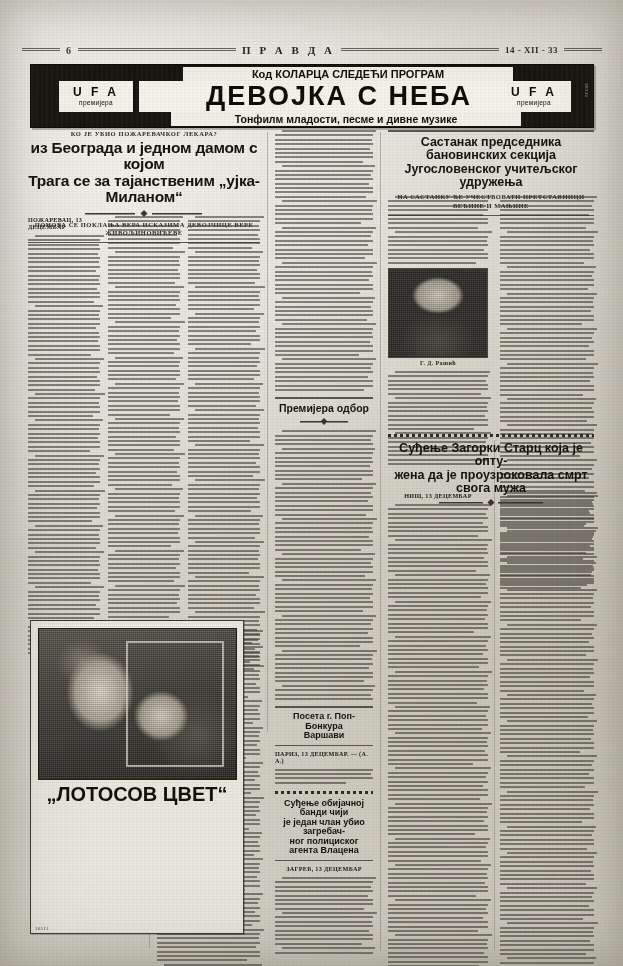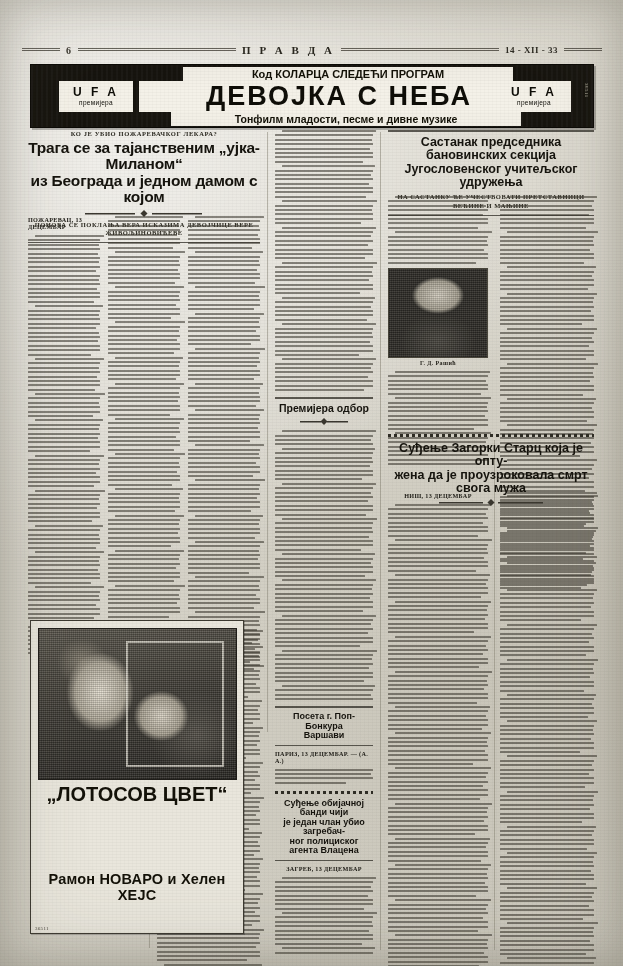--- a/index.html
+++ b/index.html
@@ -269,22 +269,22 @@
 
   <div class="cols">
 
     <div class="coldiv" style="left:239px;top:2px;height:600px;"></div>
     <div class="coldiv" style="left:352px;top:2px;height:818px;"></div>
     <div class="coldiv" style="left:466px;top:310px;height:510px;"></div>
     <div class="coldiv" style="left:121px;top:500px;height:318px;"></div>
 
     <div class="col" style="left:0;width:232px;">
       <div class="kicker">КО ЈЕ УБИО ПОЖАРЕВАЧКОГ ЛЕКАРА?</div>
+      <div class="hl big">из Београда и једном дамом с којом</div>
       <div class="hl big">Трага се за тајанственим „ујка-Миланом“</div>
-      <div class="hl big">из Београда и једном дамом с којом</div>
       <div class="dingbat"></div>
       <div class="subhead">ПОНОВА СЕ ПОКЛАЊА ВЕРА ИСКАЗИМА ДЕВОЈЧИЦЕ ВЕРЕ ЖИВОЉИНОВИЋЕВЕ</div>
       <div class="hrule"></div>
     </div>
 
     <div class="col" style="left:0;width:72px;top:86px;">
       <div class="lead">ПОЖАРЕВАЦ, 13 децембар</div>
       <div class="body">
         <div class="ln i" style="width:96%"></div>
           <div class="ln" style="width:100%"></div>
@@ -1252,21 +1252,20 @@
       </div>
     </div>
 
     <div class="filmad">
       <div class="still">
         <div class="im"></div>
         <div class="fr"></div>
         <div class="gr"></div>
       </div>
       <div class="ad-title">„ЛОТОСОВ ЦВЕТ“</div>
-      <div class="ad-stars">Рамон НОВАРО и Хелен ХЕЈС</div>
       <div class="ad-code">36511</div>
     </div>
 
   </div>
 
   <div class="grain"></div>
   <div class="vignette"></div>
 </div>
 
 </body></html>

